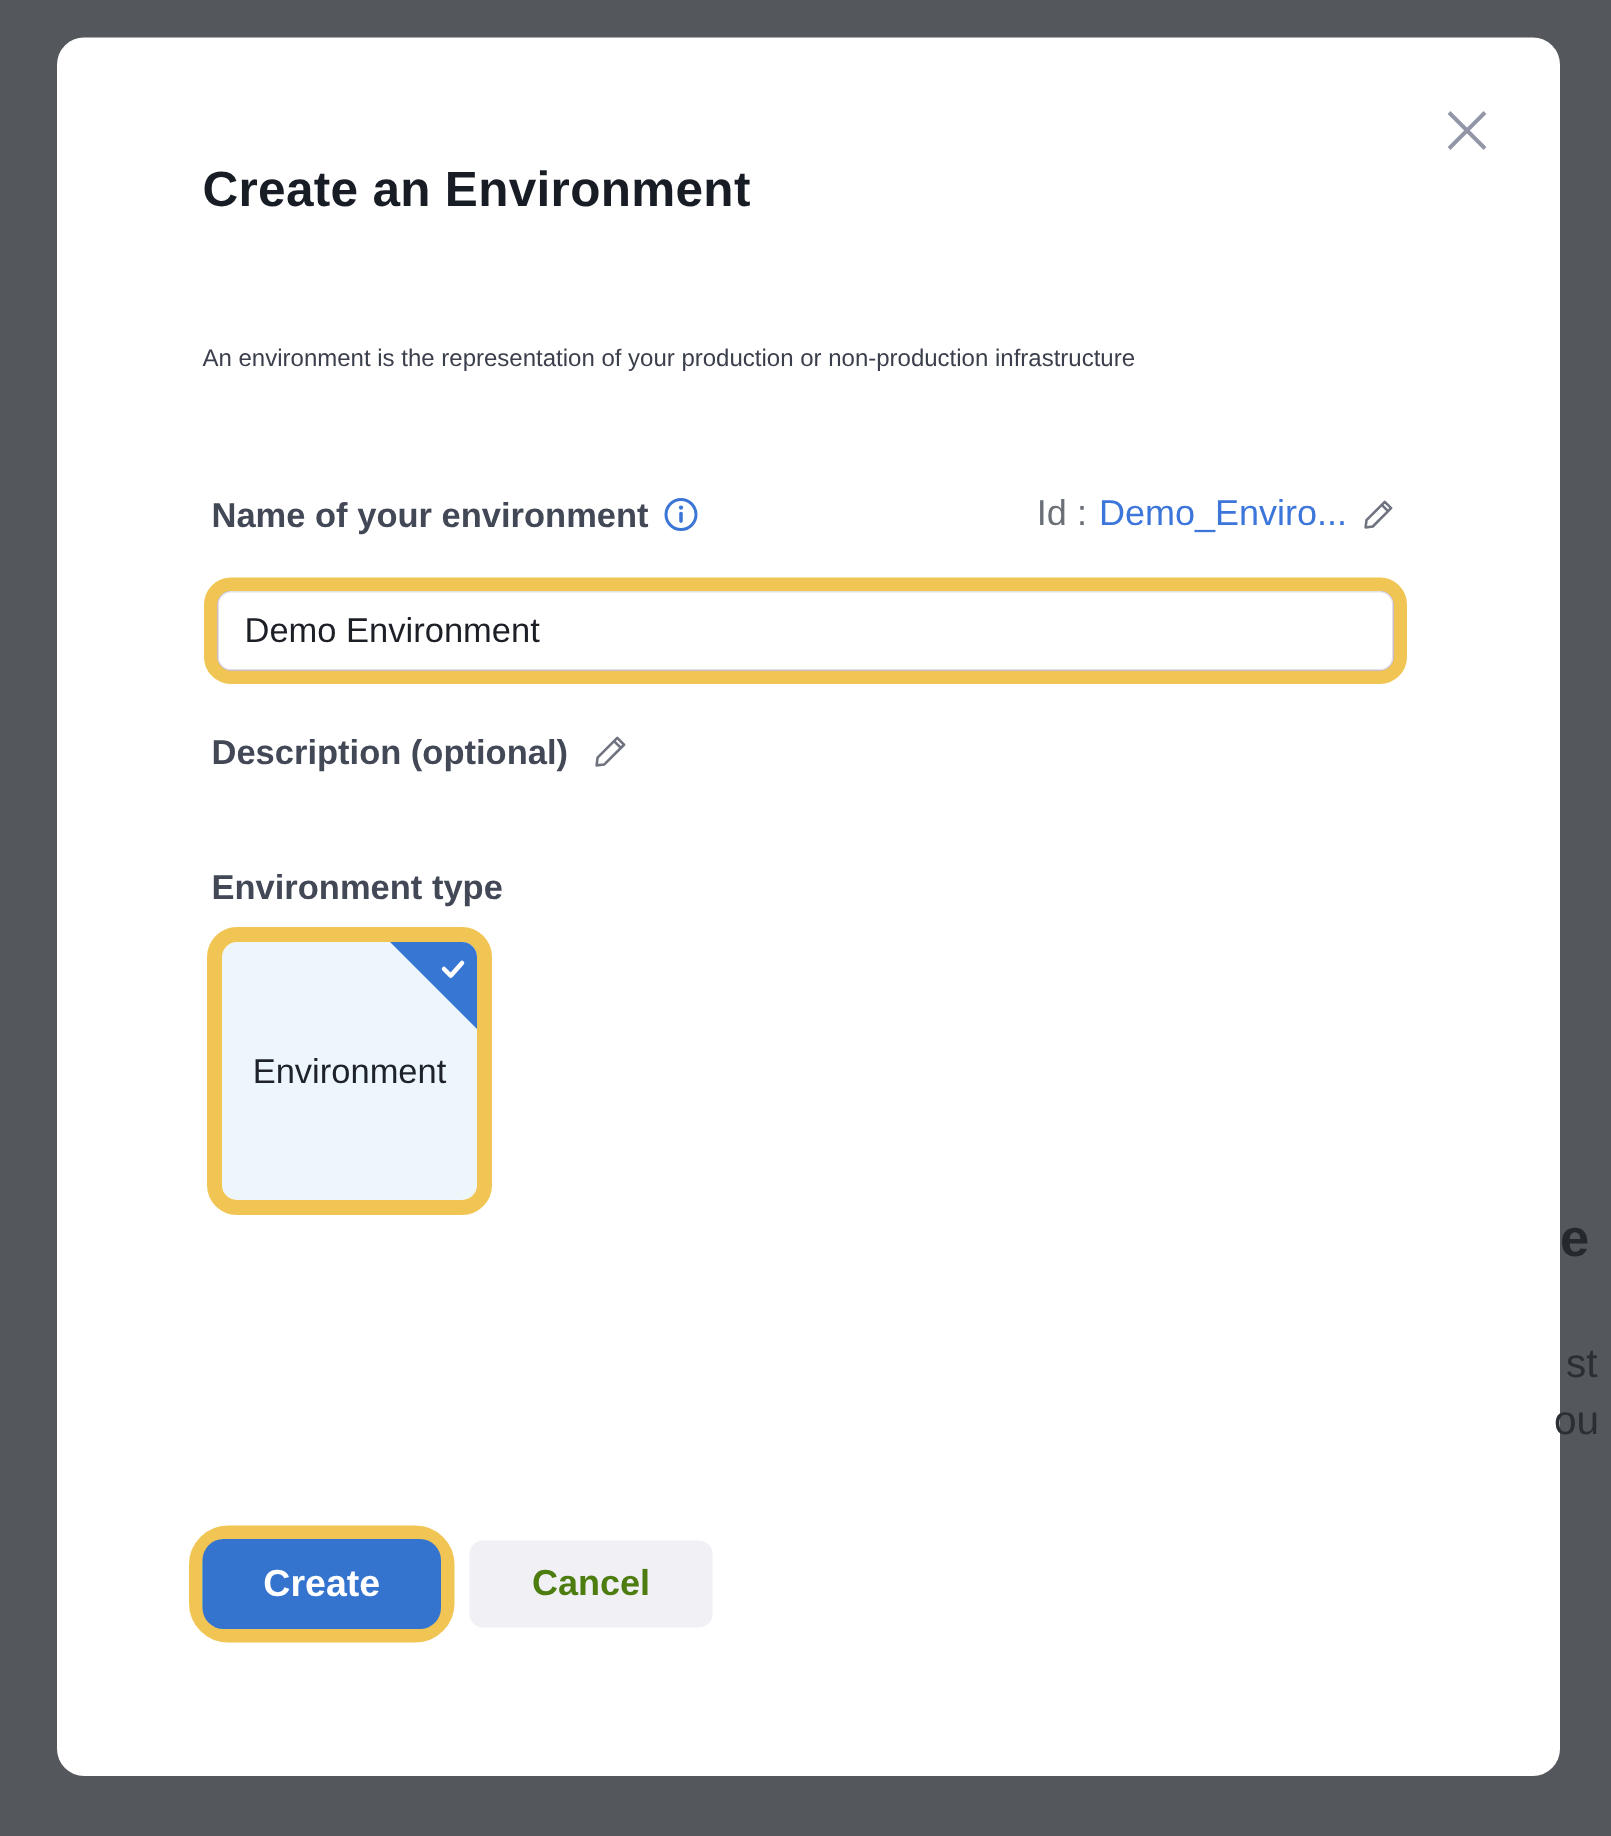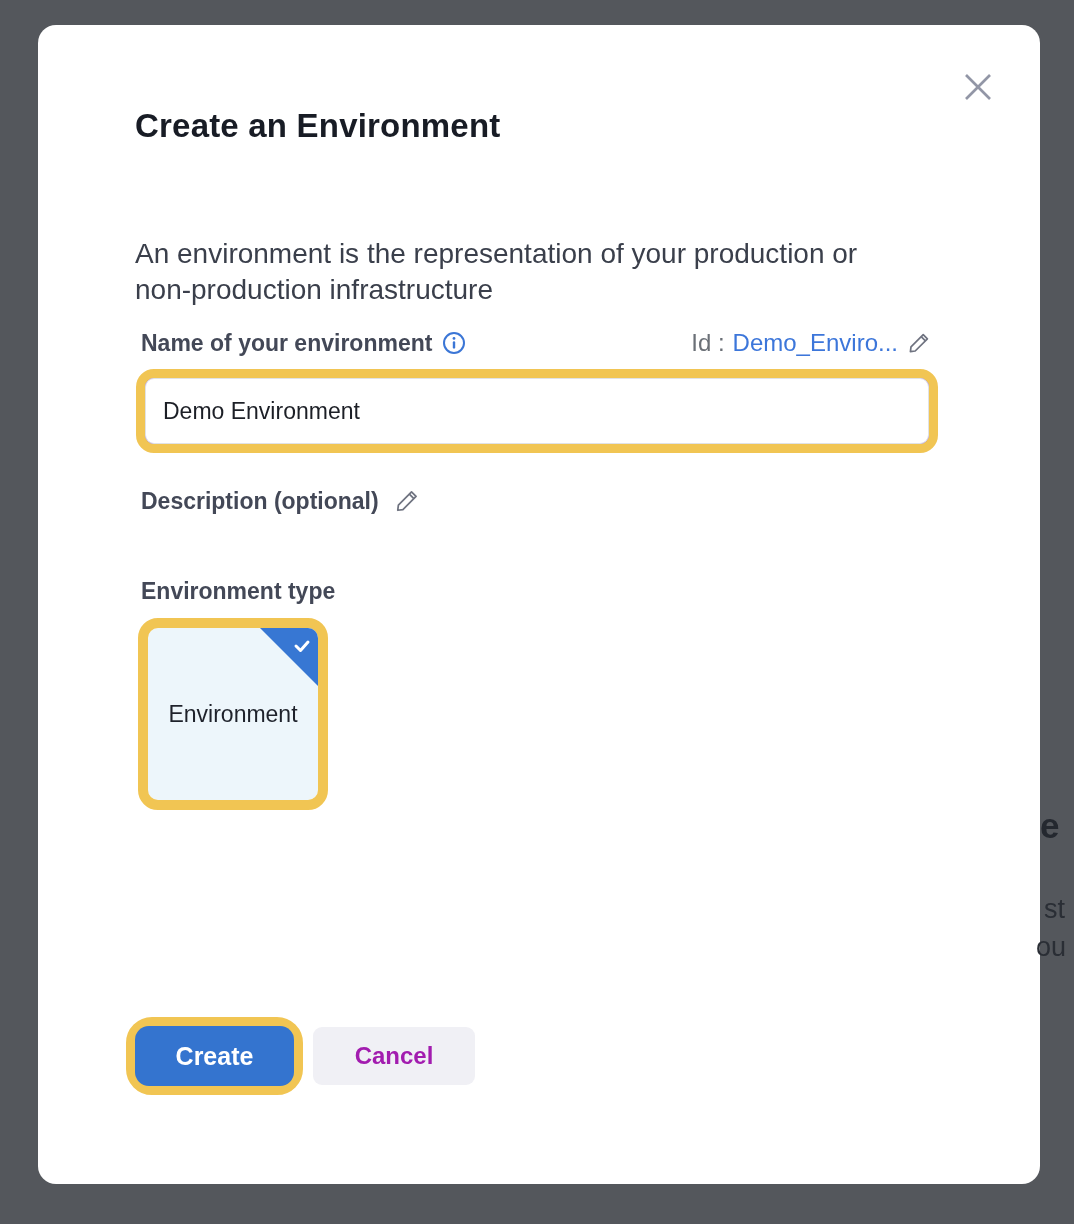--- a/index.html
+++ b/index.html
@@ -18,37 +18,37 @@
     position:absolute; left:920px; top:42px;
     width:40px; height:40px;
     background:none; border:none; cursor:pointer;
     display:flex; align-items:center; justify-content:center;
   }
   .modal-title {
     position:absolute; left:97px; top:82px;
     font-size:33px; font-weight:700; color:#181c25; letter-spacing:0.2px;
   }
   .modal-desc {
-    position:absolute; left:97px; top:211px; width:750px;
-    font-size:28px; line-height:36px; color:#3a3f4b;
+    position:absolute; left:97px; top:197px; width:750px;
+    font-size:16px; line-height:36px; color:#3a3f4b;
   }
   .name-row {
     position:absolute; left:103px; top:304px; width:791px;
     display:flex; justify-content:space-between; align-items:center;
   }
   .field-label {
     font-size:23px; font-weight:700; color:#434857;
     display:inline-flex; align-items:center; gap:10px;
   }
   .field-label .lbl-txt { font-weight:700; }
   .id-group { display:inline-flex; align-items:center; gap:8px; font-size:24px; }
   .id-prefix { color:#6b7077;margin-left:12px; }
   .id-link { color:#3c76da; cursor:pointer; }
   .input-ring {
-    position:absolute; left:98px; top:344px; width:802px; height:84px;
+    position:absolute; left:98px; top:360px; width:802px; height:71px;
     border:9px solid #f1c553; border-radius:18px; background:#8b5cf6;
   }
   .name-input {
     width:100%; height:100%;
     border:1px solid #e0e2e6; border-radius:9px;
     font-family:"Liberation Sans", sans-serif;
     font-size:23px; color:#1c1f26; padding:0 17px; outline:none;
   }
   .desc-row {
     position:absolute; left:103px; top:462px;
@@ -91,21 +91,21 @@
   }
   .create-btn {
     width:100%; height:100%;
     background:#3474cf; border:none; border-radius:14px;
     color:#ffffff; font-size:25px; font-weight:700;
     font-family:"Liberation Sans", sans-serif; cursor:pointer;
   }
   .cancel-btn {
     position:absolute; left:275px; top:1002px; width:162px; height:58px;
     background:#f0f0f5; border:none; border-radius:9px;
-    color:#a21caf; font-size:24px; font-weight:700;
+    color:#4d7c0f; font-size:24px; font-weight:700;
     font-family:"Liberation Sans", sans-serif; cursor:pointer;
   }
   .frag { position:absolute; color:#24282f; white-space:nowrap; }
   .frag-heading { left:1040px; top:806px; font-size:35px; font-weight:700; }
   .frag-line1 { left:1044px; top:894px; font-size:27px; color:#2a2e35; }
   .frag-line2 { left:1036px; top:932px; font-size:27px; color:#2a2e35; }
   svg { display:block; }
 </style>
 </head>
 <body>

